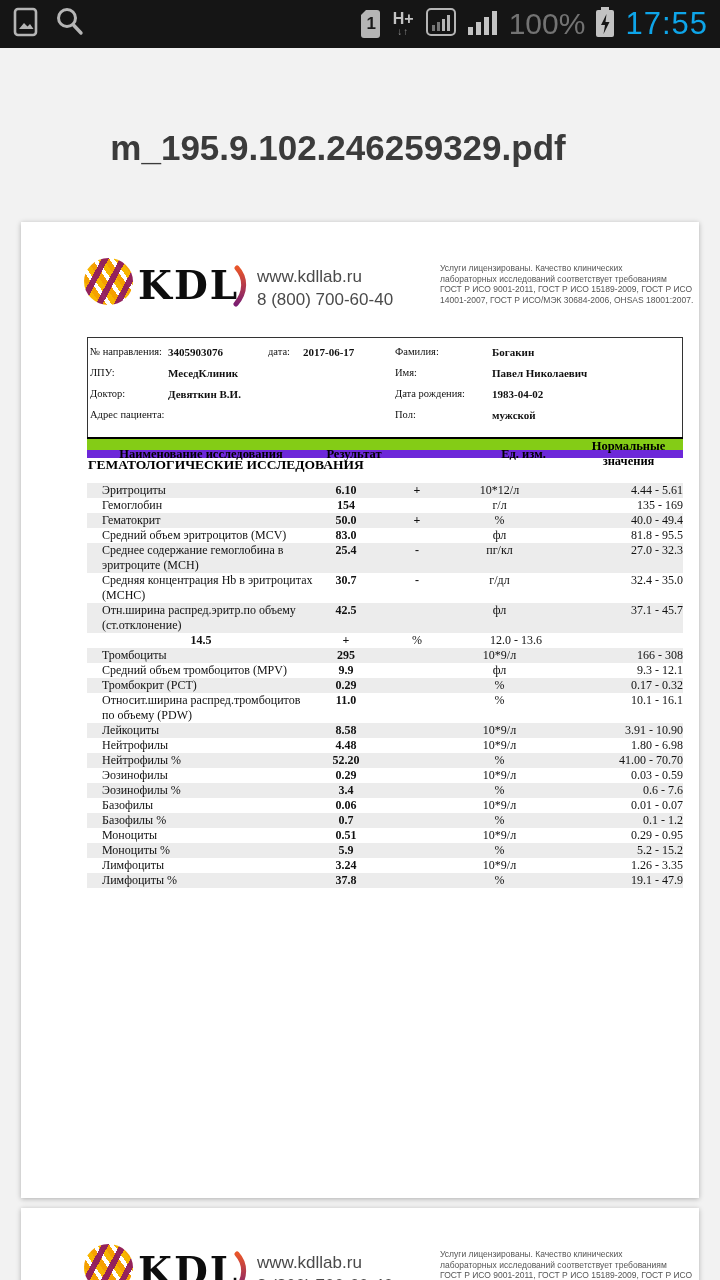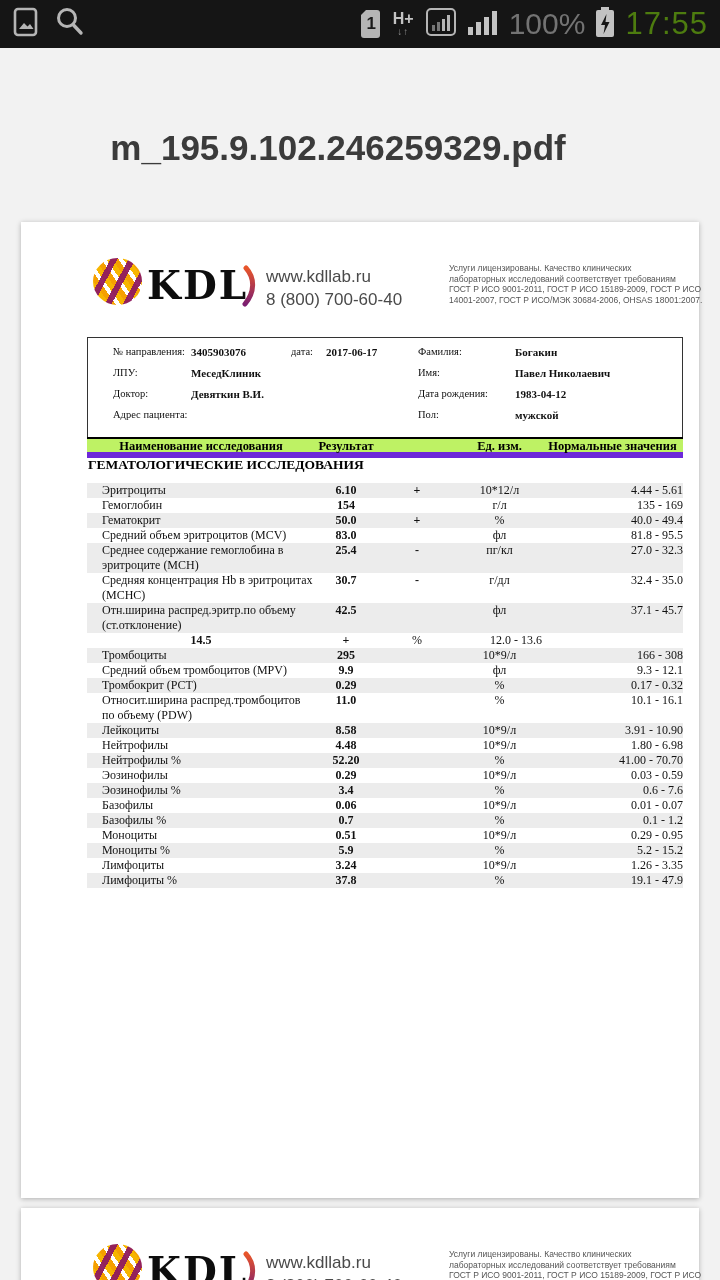--- a/index.html
+++ b/index.html
@@ -5,66 +5,66 @@
   html,body{margin:0;padding:0;background:#000;}
   .screen{position:relative;width:720px;height:1280px;background:#f2f2f2;overflow:hidden;
           font-family:"Liberation Sans",sans-serif;}
 
   
   .status-bar{position:absolute;top:0;left:0;width:720px;height:48px;background:#151515;
               display:flex;align-items:center;justify-content:space-between;box-sizing:border-box;
               padding:0 12px;}
   .sb-left{display:flex;align-items:center;gap:14px;}
   .sb-right{display:flex;align-items:center;gap:9px;color:#c3c3c3;}
-  .sb-time{font-size:31px;color:#4d7c0f;letter-spacing:1px;}
+  .sb-time{font-size:31px;color:#0ea5e9;letter-spacing:1px;}
   .sb-percent{font-size:30px;color:#737373;}
   .hplus{display:flex;flex-direction:column;align-items:center;line-height:1;margin-right:2px;}
   .hplus .h{font-size:16px;font-weight:bold;color:#c3c3c3;}
   .hplus .arr{font-size:10px;color:#8f8f8f;letter-spacing:1px;}
   .simwrap{position:relative;width:25px;height:32px;}
   .simwrap .sim-num{position:absolute;top:6px;left:0;width:25px;text-align:center;
                     font-size:17px;font-weight:bold;color:#1a1a1a;}
 
   
   .doc-title{position:absolute;top:128px;left:0;width:676px;text-align:center;
              font-size:35px;font-weight:bold;color:#3b3b3b;}
 
   
   .page{position:absolute;left:21px;width:678px;background:#ffffff;
         box-shadow:0 1px 5px rgba(0,0,0,0.28);}
   .page1{top:222px;height:976px;}
   .page2{top:1208px;height:976px;}
 
   
-  .kdl-header{position:absolute;top:34px;left:9px;width:578px;height:78px;}
+  .kdl-header{position:absolute;top:34px;left:0;width:578px;height:78px;}
   .logo-sphere{position:absolute;left:63px;top:2px;width:49px;height:47px;border-radius:50%;
       background:
         repeating-linear-gradient(118deg, rgba(142,26,95,0.95) 0 6px, rgba(142,26,95,0) 6px 16px),
         repeating-linear-gradient(55deg, #f5a000 0 5px, #ffffff 5px 9px, #f7b500 9px 14px);}
   .logo-text{position:absolute;left:117px;top:6px;font-family:"DejaVu Serif",serif;
              font-weight:bold;font-size:39px;letter-spacing:2px;color:#0d0d0d;}
   .logo-swoosh{position:absolute;left:212px;top:8px;}
   .contact{position:absolute;left:236px;top:9px;font-size:17px;color:#4a4a4a;line-height:23px;}
   .license{position:absolute;left:419px;top:7px;width:256px;font-size:8.5px;color:#555;
            line-height:10.6px;}
 
   
   .patient-box{position:absolute;top:115px;left:66px;width:596px;height:104px;
                border:1px solid #333;box-sizing:border-box;
                font-family:"Liberation Serif",serif;color:#111;
                display:grid;grid-template-columns:78px 100px 35px 92px 97px auto;
-               grid-auto-rows:21px;padding:8px 0 0 25px;}
+               grid-auto-rows:21px;padding:8px 0 0 2px;}
   .patient-box .lbl{font-size:10.5px;}
   .patient-box .val{font-size:11px;font-weight:bold;}
 
   
-  .tbl-head{position:absolute;top:215px;left:66px;width:596px;height:21px;background:#bef264;
-            border-top:2px solid #000;border-bottom:6px solid #6d28d9;box-sizing:border-box;
+  .tbl-head{position:absolute;top:215px;left:66px;width:596px;height:21px;background:#84cc16;
+            border-top:2px solid #000;border-bottom:8px solid #6d28d9;box-sizing:border-box;
             display:grid;grid-template-columns:228px 62px 80px 85px auto;align-items:center;
-            font-family:"Liberation Serif",serif;font-weight:bold;font-size:12.5px;color:#000;}
+            font-family:"Liberation Serif",serif;font-weight:bold;font-size:12.5px;color:#000;gap:8px;}
   .tbl-head .hc{text-align:center;}
   .section-title{position:absolute;top:235px;left:67px;font-family:"Liberation Serif",serif;
                  font-weight:bold;font-size:13.5px;color:#000;}
   .tbl-body{position:absolute;top:261px;left:66px;width:596px;
             font-family:"Liberation Serif",serif;font-size:12px;color:#111;}
   .t-row{display:grid;grid-template-columns:228px 62px 80px 85px auto;line-height:15px;}
   .t-row:nth-child(odd){background:#ececec;}
   .c-name{padding-left:15px;}
   .c-result{text-align:center;font-weight:bold;}
   .c-flag{text-align:center;font-weight:bold;}
@@ -174,21 +174,21 @@
       <span></span>
         <span></span>
       <span class="lbl">Имя:</span>
       <span class="val">Павел Николаевич</span>
 
       <span class="lbl">Доктор:</span>
       <span class="val">Девяткин В.И.</span>
       <span></span>
         <span></span>
       <span class="lbl">Дата рождения:</span>
-      <span class="val">1983-04-12</span>
+      <span class="val">1983-04-02</span>
 
       <span class="lbl">Адрес пациента:</span>
       <span class="val"></span>
       <span></span>
         <span></span>
       <span class="lbl">Пол:</span>
       <span class="val">мужской</span>
     </div>
 
     <div class="tbl-head">

